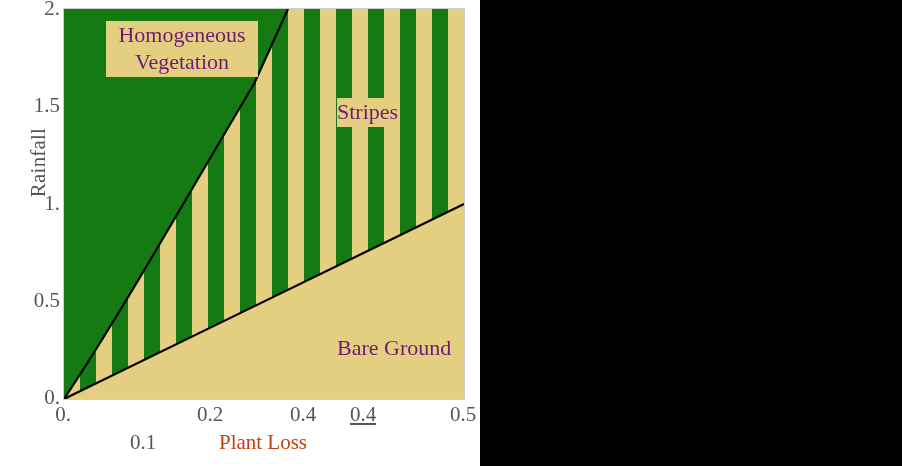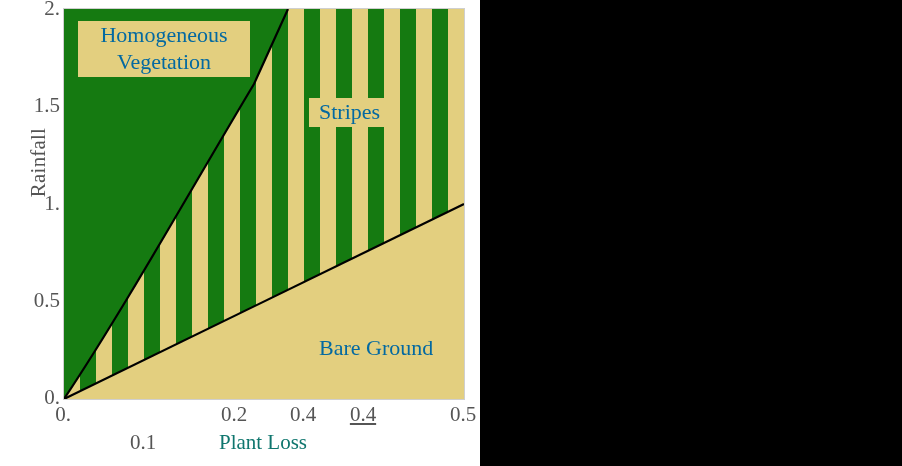--- a/index.html
+++ b/index.html
@@ -9,21 +9,21 @@
 
   
   .ylab{
     position:absolute;left:-22px;top:150px;width:120px;
     font-size:21px;color:#555555;text-align:center;
     transform:rotate(-90deg);transform-origin:50% 50%;
     letter-spacing:.2px;
   }
   .xlab{
     position:absolute;left:63px;top:430px;width:400px;
-    font-size:21px;color:#0f766e;text-align:center;
+    font-size:21px;color:#c2410c;text-align:center;
   }
   .tick-y{
     position:absolute;right:0;width:44px;text-align:right;
     font-size:21px;color:#555555;
   }
   .tick-x{
     position:absolute;top:402px;width:60px;text-align:center;
     font-size:21px;color:#555555;
   }
   #yticks{position:absolute;left:8px;top:0;width:52px;height:466px;}
@@ -32,26 +32,27 @@
   
   #plot{
     position:absolute;left:63px;top:8px;width:400px;height:390px;
     border:1px solid #cfcfcf;box-sizing:content-box;background:#ffffff;
   }
   #plotsvg{position:absolute;left:0;top:0;width:400px;height:390px;display:block;}
 
   
   .plotlabel{
     position:absolute;
-    font-size:22px;color:#0369a1;
+    font-size:22px;color:#701a75;
     background:#e3cf7f;
-    padding:1px 10px;
+    padding:1px 0;
     line-height:1.22;
     text-align:center;
     white-space:pre-line;
+    margin-left:28px;
   }
   #lab-homog{left:14px;top:12px;width:152px;}
   #lab-stripes{left:245px;top:89px;}
   #lab-bare{left:245px;top:325px;background:transparent;}
 </style>
 </head>
 <body>
 
 <div id="root">
   <div id="figure">
@@ -100,21 +101,21 @@
 
       <div class="plotlabel" id="lab-homog">Homogeneous
 Vegetation</div>
       <div class="plotlabel" id="lab-stripes">Stripes</div>
       <div class="plotlabel" id="lab-bare">Bare Ground</div>
     </div>
 
     <div id="xticks">
       <div class="tick-x" style="left:33px;">0.</div>
       <div class="tick-x" style="left:113px;margin-top:28px;">0.1</div>
-      <div class="tick-x" style="left:204px;">0.2</div>
+      <div class="tick-x" style="left:180px;">0.2</div>
       <div class="tick-x" style="left:273px;">0.4</div>
       <div class="tick-x" style="left:333px;text-decoration:underline;">0.4</div>
       <div class="tick-x" style="left:433px;">0.5</div>
     </div>
 
     <div class="xlab">Plant Loss</div>
 
   </div>
 </div>
 

